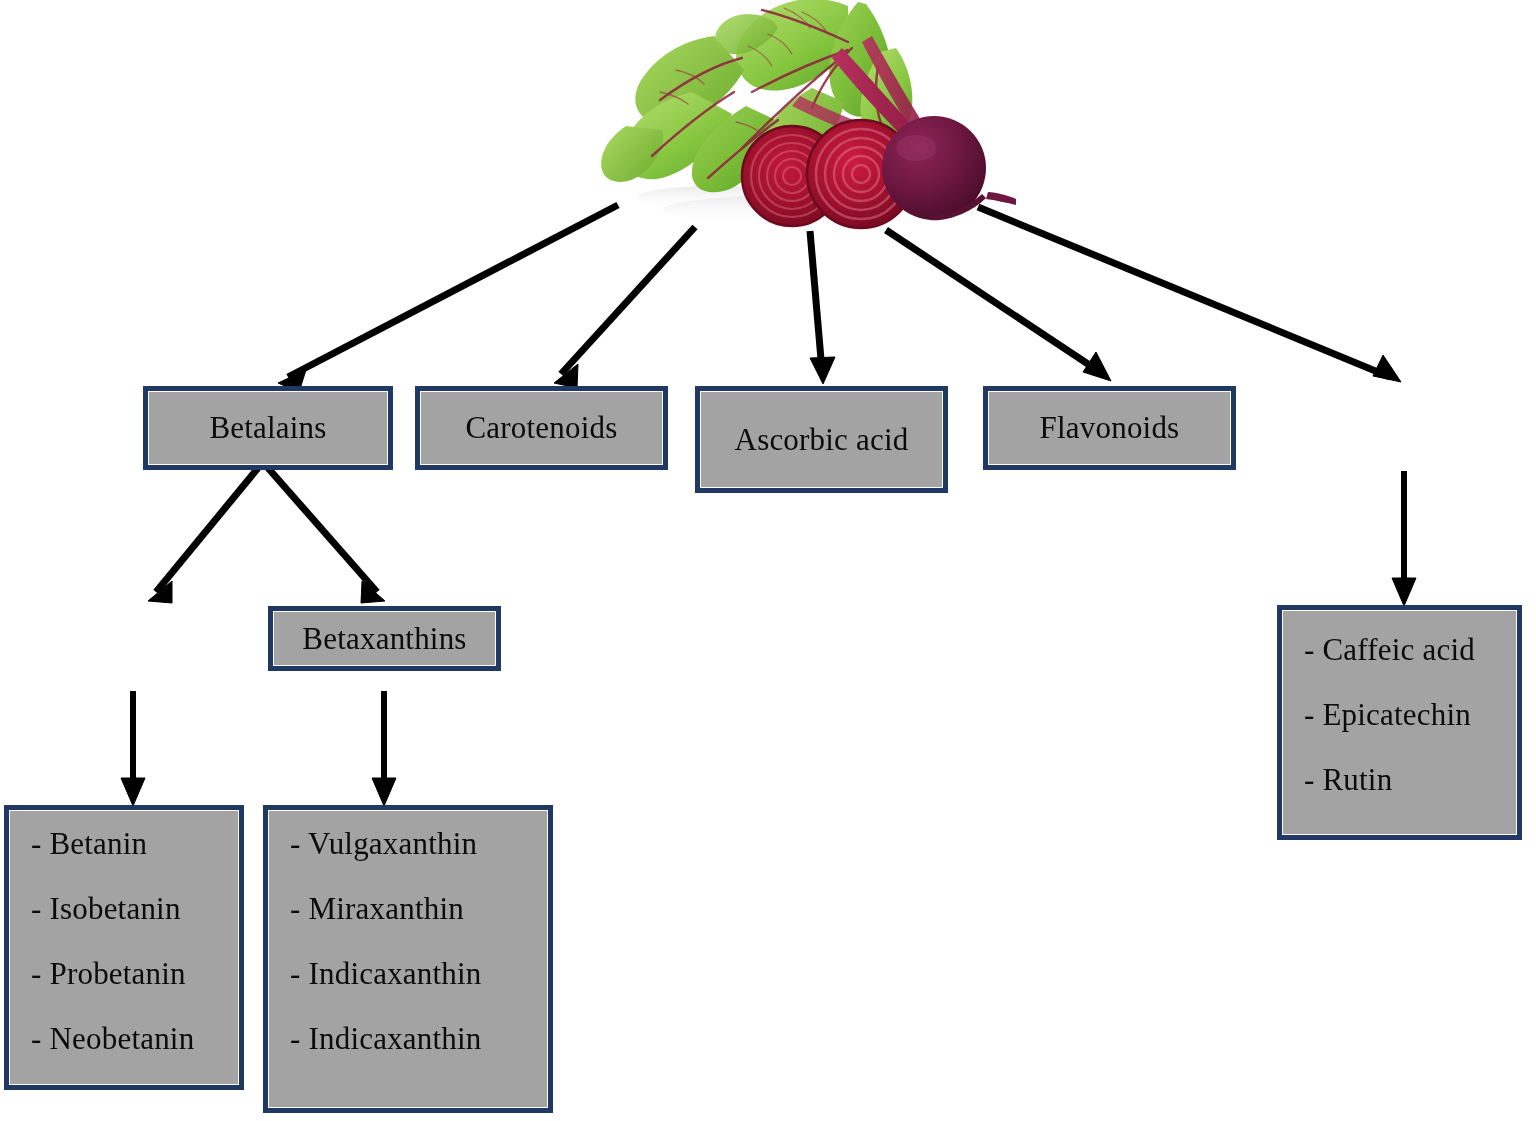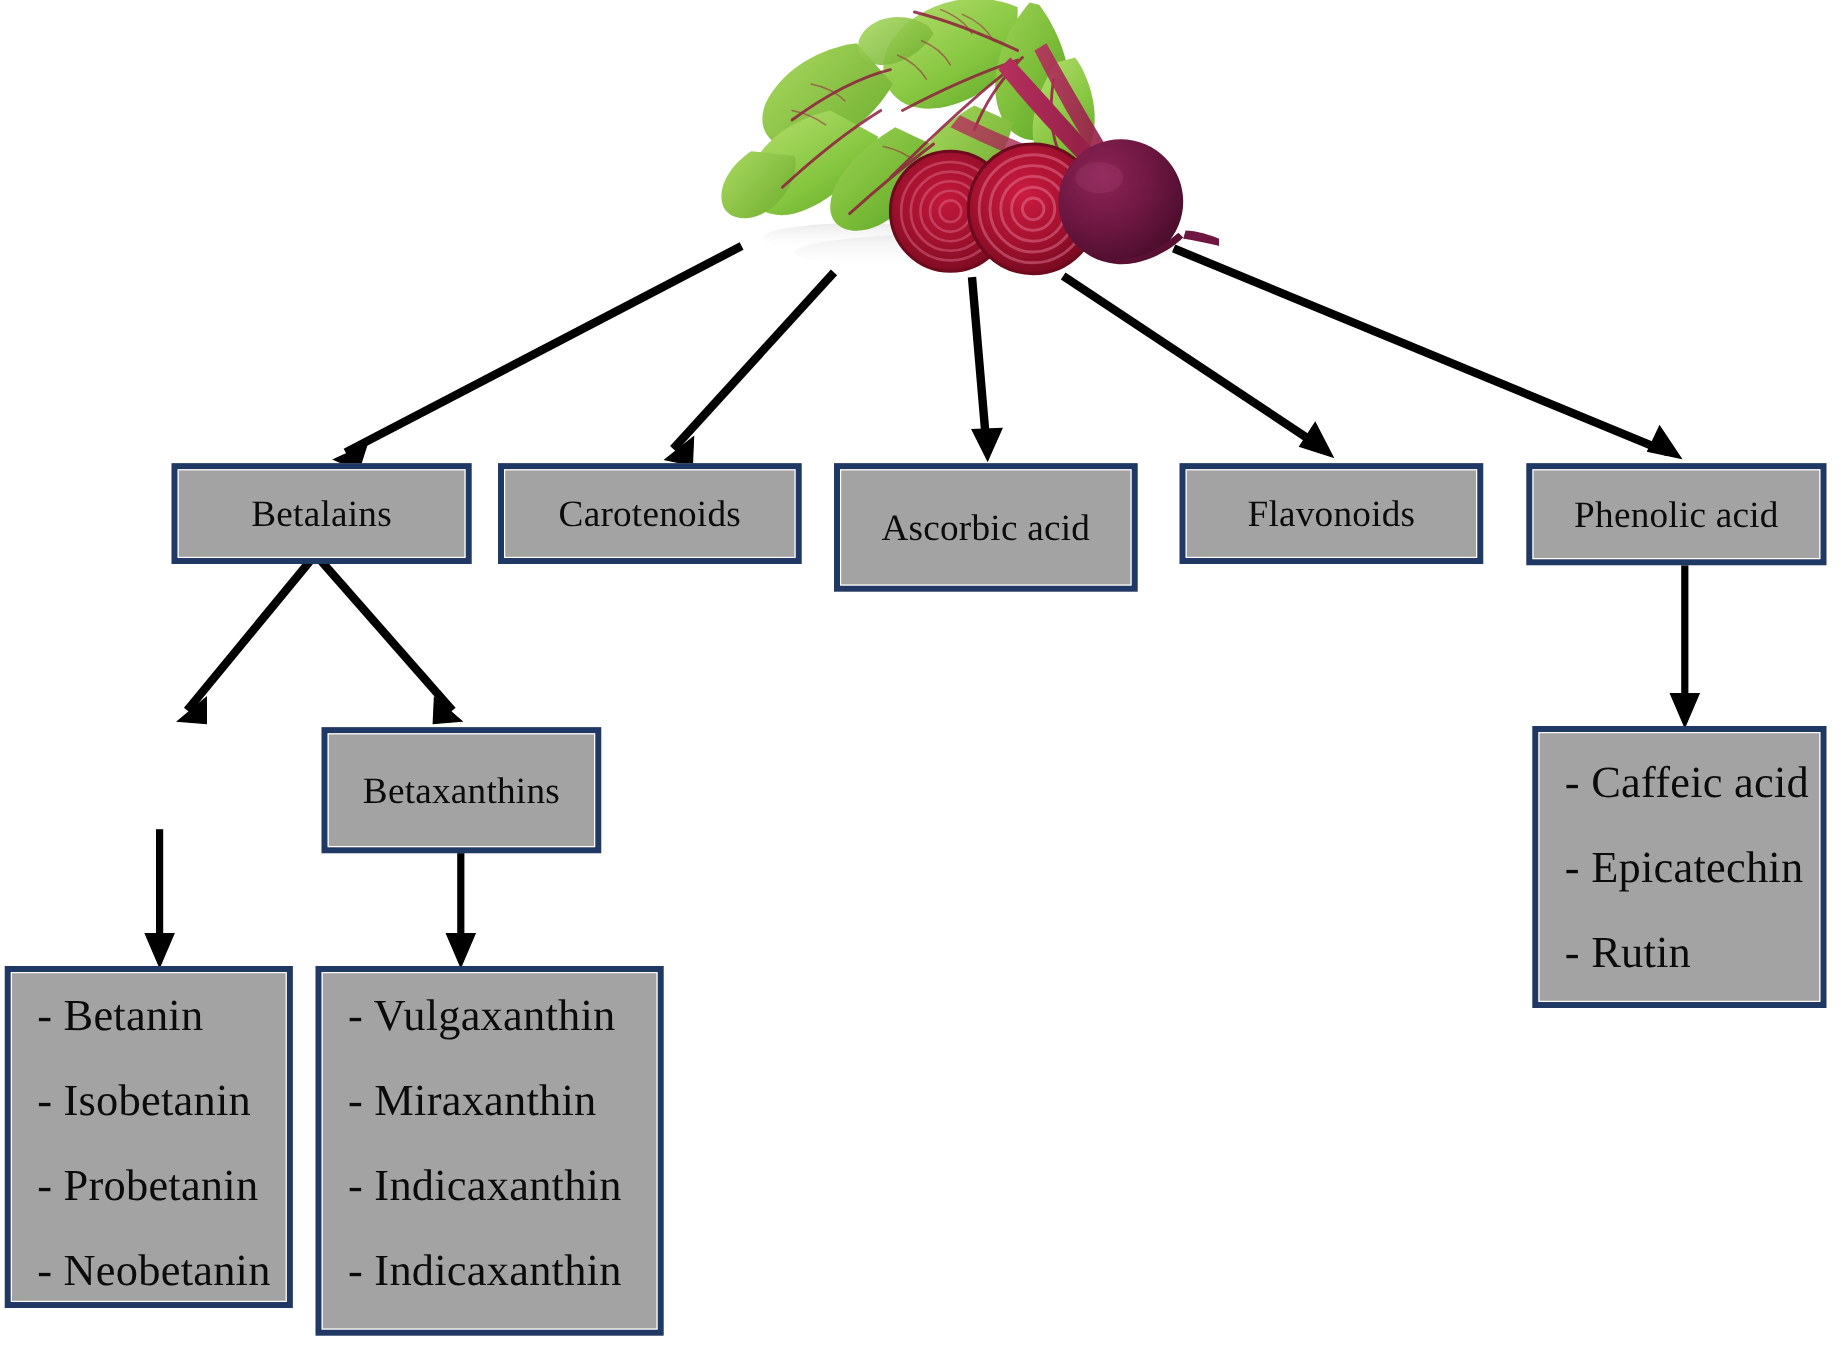--- a/index.html
+++ b/index.html
@@ -35,21 +35,21 @@
     letter-spacing: .2px;
     white-space: nowrap;
   }
   .node.list {
     display: block;
     padding: 18px 22px 10px 22px;
     white-space: normal;
     text-align: left;
   }
   .node.list .li {
-    font-size: 37px;
+    font-size: 31px;
     line-height: 1.0;
     margin-bottom: 34px;
     white-space: nowrap;
   }
   .node.list .li:last-child { margin-bottom: 0; }
 
   
   #arrows {
     position: absolute;
     left: 0;
@@ -254,26 +254,23 @@
   </div>
 
   <div class="node" style="left:695px; top:386px; width:253px; height:107px;">
     <span>Ascorbic acid</span>
   </div>
 
   <div class="node" style="left:983px; top:386px; width:253px; height:84px;">
     <span>Flavonoids</span>
   </div>
 
-  <div class="node" style="left:1272px; top:386px; width:250px; height:85px;">
-    <span>Phenolic acid</span>
-  </div>
-
-
-  <div class="node" style="left:268px; top:606px; width:233px; height:105px;">
+
+
+  <div class="node" style="left:268px; top:606px; width:233px; height:65px;">
     <span>Betaxanthins</span>
   </div>
 
   <div class="node list" style="left:4px; top:805px; width:240px; height:285px;">
     <div class="li">- Betanin</div>
     <div class="li">- Isobetanin</div>
     <div class="li">- Probetanin</div>
     <div class="li">- Neobetanin</div>
   </div>
 

